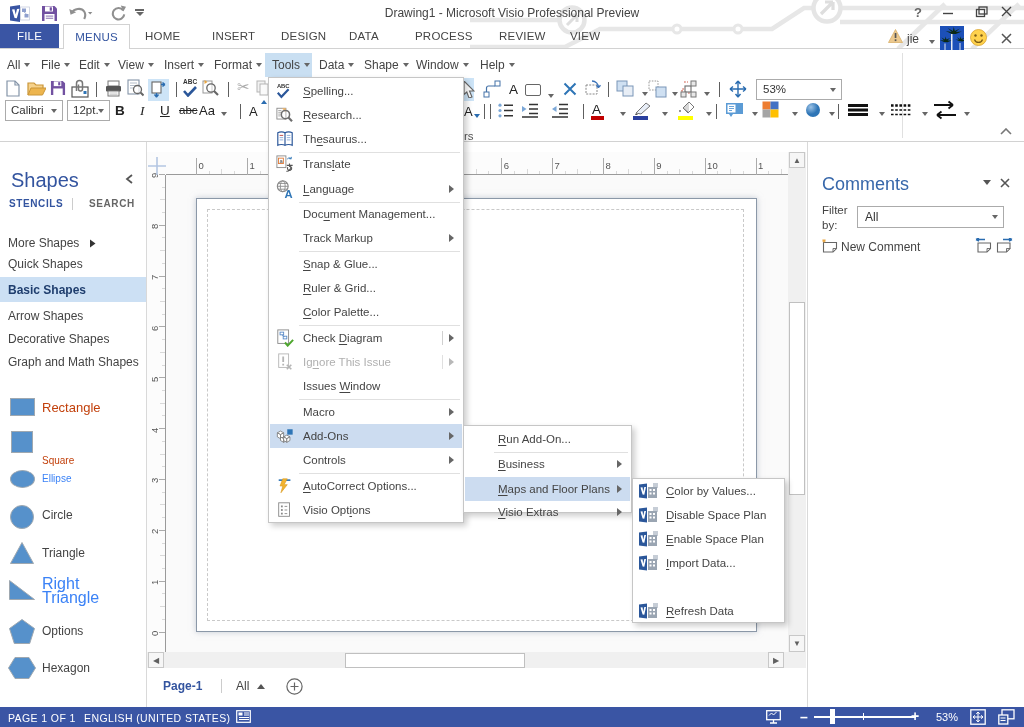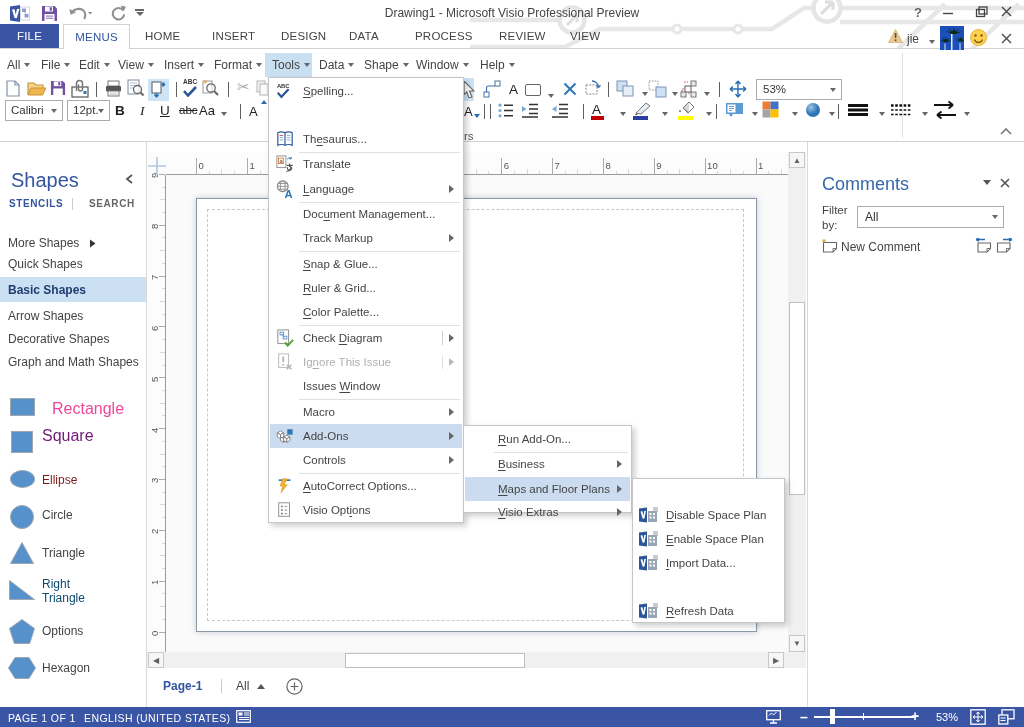--- a/index.html
+++ b/index.html
@@ -372,35 +372,35 @@
 <path d="M1 0.5 L6.5 4.5 L1 8.5 Z" fill="#333"></path>
 </svg>
 <div class="abs" style="left:8px;top:257px;font-size:12px;color:#444">Quick Shapes</div>
 <div class="abs" style="left:0;top:277px;width:146px;height:25px;background:#cce0f4"></div>
 <div class="abs" style="left:8px;top:283px;font-size:12px;font-weight:bold;color:#1f3e6e">Basic Shapes</div>
 <div class="abs" style="left:8px;top:309px;font-size:12px;color:#444">Arrow Shapes</div>
 <div class="abs" style="left:8px;top:332px;font-size:12px;color:#444">Decorative Shapes</div>
 <div class="abs" style="left:8px;top:355px;font-size:12px;color:#444">Graph and Math Shapes</div>
 
 <div class="abs" style="left:10px;top:398px;width:25px;height:18px;background:#5691cb;border:1px solid #9fa8b0"></div>
-<div class="abs" style="left:52px;top:400px;font-size:16px;color:#ec4899">Rectangle</div>
+<div class="abs" style="left:42px;top:400px;font-size:13px;color:#c2410c">Rectangle</div>
 <div class="abs" style="left:11px;top:431px;width:22px;height:22px;background:#5691cb;border:1px solid #9fa8b0"></div>
-<div class="abs" style="left:42px;top:427px;font-size:16px;color:#701a75">Square</div>
+<div class="abs" style="left:42px;top:455px;font-size:10px;color:#c2410c">Square</div>
 <div class="abs" style="left:10px;top:470px;width:25px;height:18px;background:#5691cb;border:1px solid #9fa8b0;border-radius:50%"></div>
-<div class="abs" style="left:42px;top:473px;font-size:12px;color:#7f1d1d">Ellipse</div>
+<div class="abs" style="left:42px;top:473px;font-size:10px;color:#3b82f6">Ellipse</div>
 <div class="abs" style="left:10px;top:505px;width:24px;height:24px;background:#5691cb;border:1px solid #9fa8b0;border-radius:50%"></div>
 <div class="abs" style="left:42px;top:508px;font-size:12px;color:#444">Circle</div>
 <svg class="abs" style="left:10px;top:542px;width:24px;height:22px" viewBox="0 0 24 22">
 <path d="M12 0.5 L23.5 21.5 H0.5 Z" fill="#5691cb" stroke="#9fa8b0"></path>
 </svg>
 <div class="abs" style="left:42px;top:546px;font-size:12px;color:#444">Triangle</div>
 <svg class="abs" style="left:9px;top:580px;width:26px;height:20px" viewBox="0 0 26 20">
 <path d="M0.5 19.5 V0.5 L25.5 19.5 Z" fill="#5691cb" stroke="#9fa8b0"></path>
 </svg>
-<div class="abs" style="left:42px;top:577px;font-size:12px;color:#0c4a6e;line-height:14px">Right<br>Triangle</div>
+<div class="abs" style="left:42px;top:577px;font-size:16px;color:#3b82f6;line-height:14px">Right<br>Triangle</div>
 <svg class="abs" style="left:9px;top:619px;width:26px;height:25px" viewBox="0 0 26 25">
 <path d="M13 0.5 L25.5 9.5 L20.7 24.5 H5.3 L0.5 9.5 Z" fill="#5691cb" stroke="#9fa8b0"></path>
 </svg>
 <div class="abs" style="left:42px;top:624px;font-size:12px;color:#444">Options</div>
 <svg class="abs" style="left:8px;top:657px;width:28px;height:22px" viewBox="0 0 28 22">
 <path d="M7 0.5 H21 L27.5 11 L21 21.5 H7 L0.5 11 Z" fill="#5691cb" stroke="#9fa8b0"></path>
 </svg>
 <div class="abs" style="left:42px;top:661px;font-size:12px;color:#444">Hexagon</div>
 
 <div class="abs" id="canvasarea"></div>
@@ -592,20 +592,30 @@
 </svg>
 
 <div class="popup" id="toolsmenu" style="left:268px;top:77px;width:196px;height:446px">
 <div class="mi" style="top:1px">
         <svg class="micon" viewBox="0 0 20 20">
           <text x="1" y="7" font-size="6.5" font-weight="bold" fill="#333" font-family="Liberation Sans">ABC</text>
           <path d="M2 12 L6 16.5 L14 8" fill="none" stroke="#2b579a" stroke-width="2.4"></path>
         </svg>
         <span class="txt" style="left:33px"><u>S</u>pelling...</span>
       </div>
+<div class="mi" style="top:25px">
+        <svg class="micon" viewBox="0 0 20 20">
+          <rect x="1" y="2.5" width="10" height="12" fill="#fff" stroke="#8a8a8a"></rect>
+          <path d="M2.5 5 h3.5 M2.5 7 h3.5 M2.5 9 h2.5 M2.5 11 h2.5" stroke="#9a9a9a" stroke-width="0.9"></path>
+          <path d="M6.5 2.5 h4.5 v4.5 z" fill="#f0b66a"></path>
+          <circle cx="10.5" cy="9.5" r="4.6" fill="#fff" fill-opacity="0.3" stroke="#6e6e6e" stroke-width="1.7"></circle>
+          <path d="M13.8 12.8 L17.8 17" stroke="#6e6e6e" stroke-width="2.4"></path>
+        </svg>
+        <span class="txt" style="left:33px"><u>R</u>esearch...</span>
+      </div>
 <div class="mi" style="top:49px">
         <svg class="micon" viewBox="0 0 20 20">
           <path d="M10 3 C8 1.8 4 1.8 2 3 V17 C4 15.8 8 15.8 10 17 C12 15.8 16 15.8 18 17 V3 C16 1.8 12 1.8 10 3 Z" fill="#fff" stroke="#2b579a" stroke-width="1.3"></path>
           <path d="M10 3 V17" stroke="#2b579a" stroke-width="1.3"></path>
           <path d="M4 6 h4" stroke="#c0504d" stroke-width="1.1"></path>
           <path d="M4 8.5 h4 M4 11 h4 M12 6 h4 M12 8.5 h4 M12 11 h4" stroke="#7aa0d4" stroke-width="0.9"></path>
         </svg>
         <span class="txt" style="left:33px">Th<u>e</u>saurus...</span>
       </div>
 <div class="mi" style="top:74px">
@@ -732,20 +742,33 @@
         <span class="txt" style="left:33px"><u>M</u>aps and Floor Plans</span>
         <div class="marr" style="border-left-color:#666"></div>
       </div>
 <div class="mi" style="top:74px">
         <span class="txt" style="left:33px"><u>V</u>isio Extras</span>
         <div class="marr" style="border-left-color:#666"></div>
       </div>
 <div class="msep" style="top:25.5px"></div>
 </div>
 <div class="popup" id="mapsmenu" style="left:632px;top:478px;width:153px;height:145px">
+<div class="mi" style="top:0px">
+        <svg style="position:absolute;left:5px;top:4px;width:22px;height:17px" viewBox="0 0 22 17">
+          <rect x="14" y="0" width="5" height="5" fill="#c6cdd6"></rect>
+          <rect x="9" y="4" width="9" height="11" fill="#9aa5b2"></rect>
+          <rect x="10.5" y="6" width="2" height="2" fill="#fff"></rect>
+          <rect x="14" y="6" width="2" height="2" fill="#fff"></rect>
+          <rect x="10.5" y="9.5" width="2" height="2" fill="#fff"></rect>
+          <rect x="14" y="9.5" width="2" height="2" fill="#fff"></rect>
+          <path d="M0 1.5 L8 0.5 V15.5 L0 14.5 Z" fill="#2b579a"></path>
+          <path d="M1.5 4.5 L3.5 4.3 L4.3 8.8 L5.3 4.1 L7 4 L5.3 11.8 L3.6 11.6 Z" fill="#fff"></path>
+        </svg>
+        <span class="txt" style="left:32px"><u>C</u>olor by Values...</span>
+      </div>
 <div class="mi" style="top:24px">
         <svg style="position:absolute;left:5px;top:4px;width:22px;height:17px" viewBox="0 0 22 17">
           <rect x="14" y="0" width="5" height="5" fill="#c6cdd6"></rect>
           <rect x="9" y="4" width="9" height="11" fill="#9aa5b2"></rect>
           <rect x="10.5" y="6" width="2" height="2" fill="#fff"></rect>
           <rect x="14" y="6" width="2" height="2" fill="#fff"></rect>
           <rect x="10.5" y="9.5" width="2" height="2" fill="#fff"></rect>
           <rect x="14" y="9.5" width="2" height="2" fill="#fff"></rect>
           <path d="M0 1.5 L8 0.5 V15.5 L0 14.5 Z" fill="#2b579a"></path>
           <path d="M1.5 4.5 L3.5 4.3 L4.3 8.8 L5.3 4.1 L7 4 L5.3 11.8 L3.6 11.6 Z" fill="#fff"></path>

